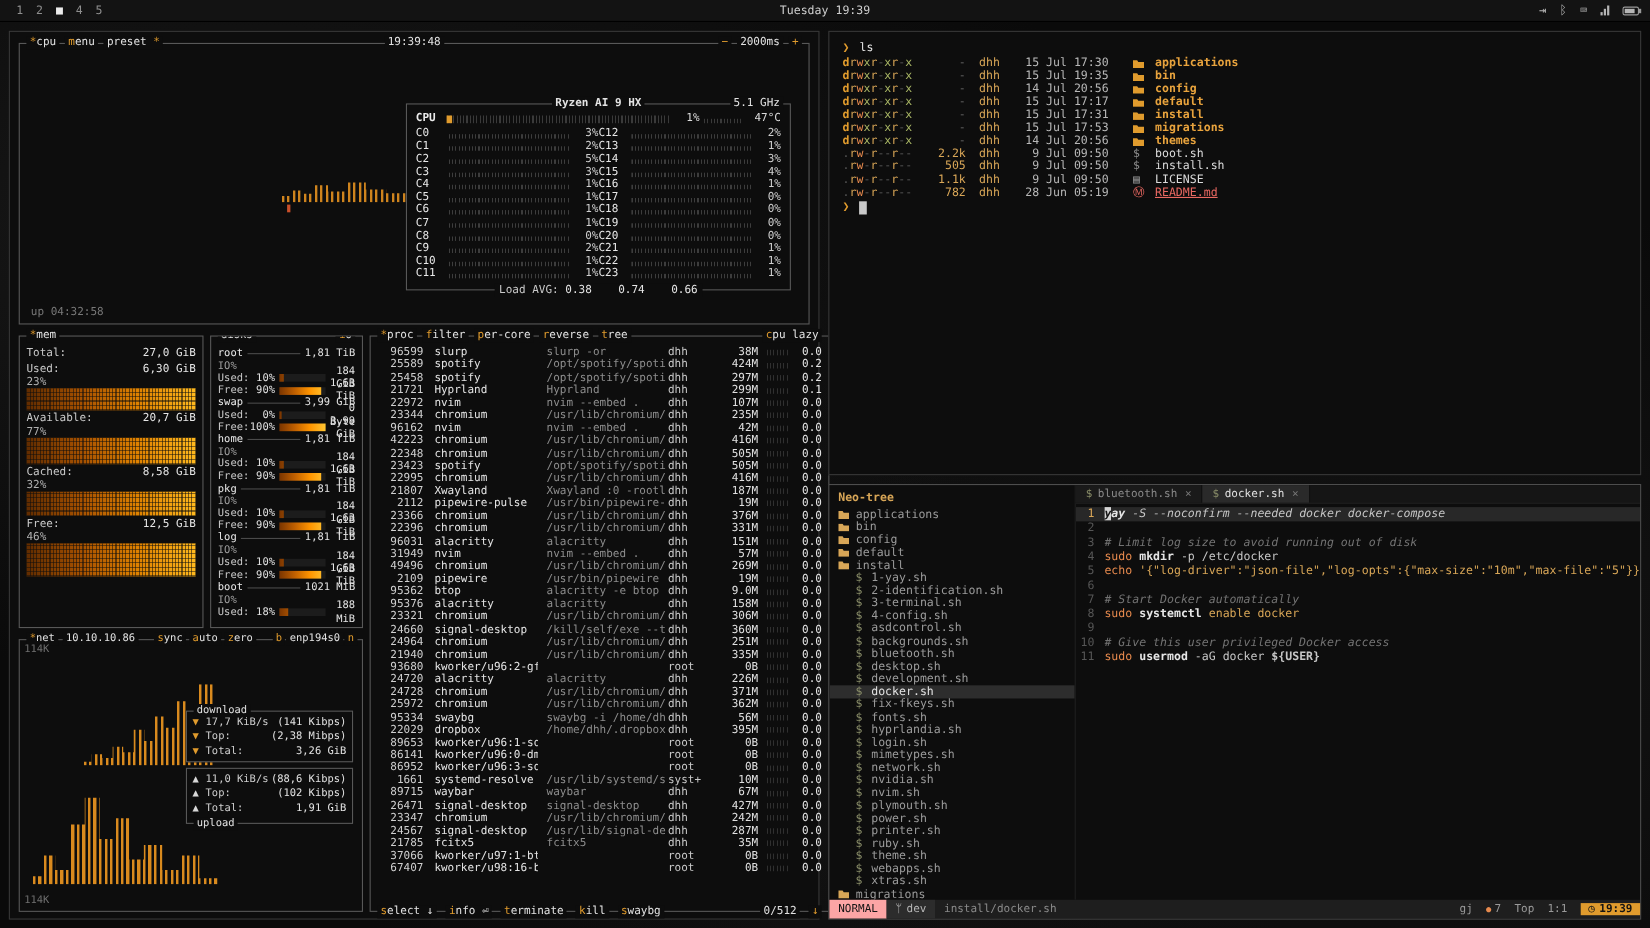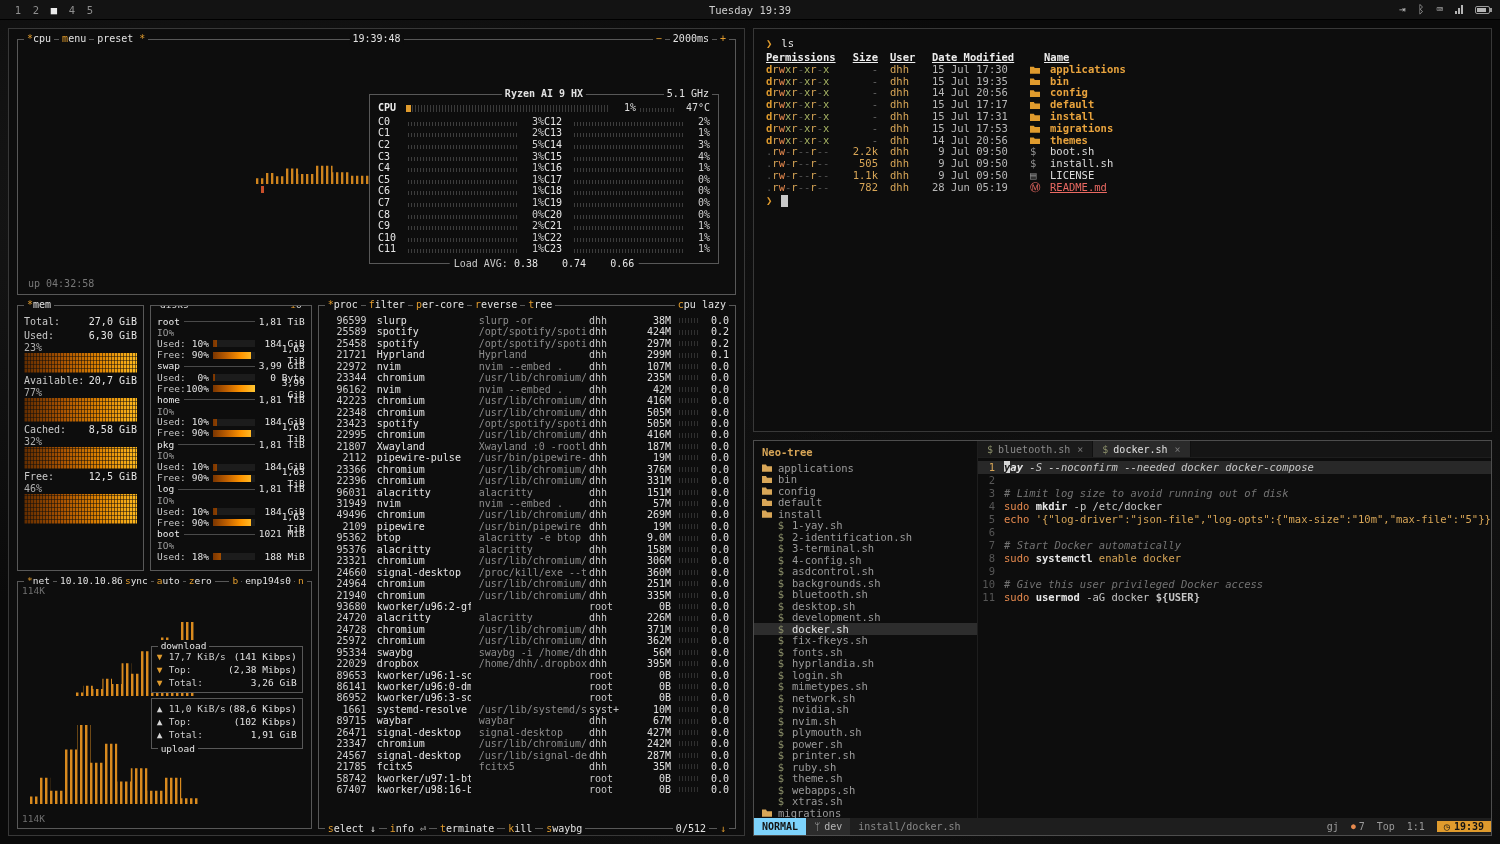--- a/index.html
+++ b/index.html
@@ -59,21 +59,21 @@
 .core-name{width:26px;color:#e8e8e8}
 .leader{flex:1;height:4px;margin:4px 4px 0;background:repeating-linear-gradient(90deg,#3d3d3d 0 1px,transparent 1px 3px)}
 .core-pct{width:22px;text-align:right;color:#cfcfcf}
 .loadrow{position:absolute;bottom:-7px;left:50%;transform:translateX(-50%);display:flex;gap:6px;background:#0d0d0d;padding:0 4px;white-space:pre}
 .loadvals{white-space:pre;color:#e6e6e6}
 .uptime{position:absolute;left:10px;bottom:4px;color:#787878}
 
 .lower{display:flex;gap:6px;height:524px}
 .leftcol{width:334px;display:flex;flex-direction:column;gap:10px}
 .md-row{display:flex;gap:6px;height:266px}
-.mem-box{width:127px;padding:10px 6px 8px}
+.mem-box{width:168px;padding:10px 6px 8px}
 .disks-box{flex:1;padding:10px 6px 4px;font-size:9.5px;overflow:hidden}
 .net-box{flex:1;position:relative;font-size:9.5px}
 .proc-box{flex:1;padding:8px 6px;display:flex;flex-direction:column}
 
 .memtotal{display:flex;justify-content:space-between;height:12px;color:#c9c9c9}
 .memtotal .mval{color:#e6e6e6}
 .mem-lr{display:flex;justify-content:space-between;height:12px;margin-top:2px}
 .mlab{color:#c9c9c9}.mval{color:#e6e6e6}
 .mem-pct{height:11px;color:#b0b0b0}
 .mgraph{margin-bottom:2px;background-image:
@@ -179,21 +179,21 @@
 .lnum{width:26px;text-align:right;padding-right:9px;color:#565656;flex:none}
 .ltext{white-space:pre;overflow:hidden}
 .c-plain{color:#c6c6c6}
 .c-cmd{color:#e6e6e6;font-weight:bold}
 .c-kw{color:#e78a4e}
 .c-str{color:#d8a657}
 .c-comment{color:#737373;font-style:italic}
 .c-var{color:#c6c6c6;font-weight:bold}
 .cursor{background:#d6d6d6;color:#141414}
 .statusline{height:17px;background:#1e1e1e;display:flex;align-items:stretch;font-size:10px;color:#9a9a9a}
-.sl-mode{display:flex;align-items:center;padding:0 8px;background:#7dd3fc;color:#141414;font-weight:bold}
+.sl-mode{display:flex;align-items:center;padding:0 8px;background:#fca5a5;color:#141414;font-weight:normal}
 .sl-branch{display:flex;align-items:center;gap:4px;background:#2c2c2c;padding:0 8px;color:#b5b5b5}
 .sl-file{display:flex;align-items:center;padding:0 8px;color:#8a8a8a}
 .sl-right{margin-left:auto;display:flex;align-items:center;gap:12px}
 .sl-diag{display:flex;gap:3px;align-items:center}
 .dot{color:#e78a4e;font-size:8px}
 .sl-clock{display:flex;align-items:center;gap:4px;background:#e09b2d;color:#141414;padding:0 7px;font-weight:bold}
 </style>
 </head>
 <body>
 
@@ -825,21 +825,21 @@
               <span class="pprog">chromium</span>
               <span class="pcmd">/usr/lib/chromium/</span>
               <span class="puser">dhh</span>
               <span class="pmem">306M</span>
               <span class="cgraph"></span>
               <span class="pcpu">0.0</span>
             </div>
             <div class="prow">
               <span class="ppid">24660</span>
               <span class="pprog">signal-desktop</span>
-              <span class="pcmd">/proc/kill/exe --t</span>
+              <span class="pcmd">/kill/self/exe --t</span>
               <span class="puser">dhh</span>
               <span class="pmem">360M</span>
               <span class="cgraph"></span>
               <span class="pcpu">0.0</span>
             </div>
             <div class="prow">
               <span class="ppid">24964</span>
               <span class="pprog">chromium</span>
               <span class="pcmd">/usr/lib/chromium/</span>
               <span class="puser">dhh</span>
@@ -985,21 +985,21 @@
             <div class="prow">
               <span class="ppid">21785</span>
               <span class="pprog">fcitx5</span>
               <span class="pcmd">fcitx5</span>
               <span class="puser">dhh</span>
               <span class="pmem">35M</span>
               <span class="cgraph"></span>
               <span class="pcpu">0.0</span>
             </div>
             <div class="prow">
-              <span class="ppid">58742</span>
+              <span class="ppid">37066</span>
               <span class="pprog">kworker/u97:1-bt</span>
               <span class="pcmd"></span>
               <span class="puser">root</span>
               <span class="pmem">0B</span>
               <span class="cgraph"></span>
               <span class="pcpu">0.0</span>
             </div>
             <div class="prow">
               <span class="ppid">67407</span>
               <span class="pprog">kworker/u98:16-b</span>
@@ -1020,27 +1020,20 @@
           <span class="lbl hl">↓</span>
         </div>
       </div>
     </div>
   </div>
 
   <div class="win term-win">
     <div class="tline">
       <span class="pr">❯</span>
       <span class="cmd">ls</span>
-    </div>
-    <div class="lshead">
-      <span class="c-perm">Permissions</span>
-      <span class="c-size">Size</span>
-      <span class="c-user">User</span>
-      <span class="c-date">Date Modified</span>
-      <span class="c-name">Name</span>
     </div>
     <div id="ls-rows">
         <div class="lsrow">
           <span class="perm"><span class="p-d">d</span><span class="p-r">r</span><span class="p-w">w</span><span class="p-x">x</span><span class="p-r">r</span><span class="p-dash">-</span><span class="p-x">x</span><span class="p-r">r</span><span class="p-dash">-</span><span class="p-x">x</span></span>
           <span class="lsize dimsz">-</span>
           <span class="luser">dhh</span>
           <span class="ldate">15 Jul 17:30</span>
           <span class="licon">
             <span class="diri"></span>
           </span>

